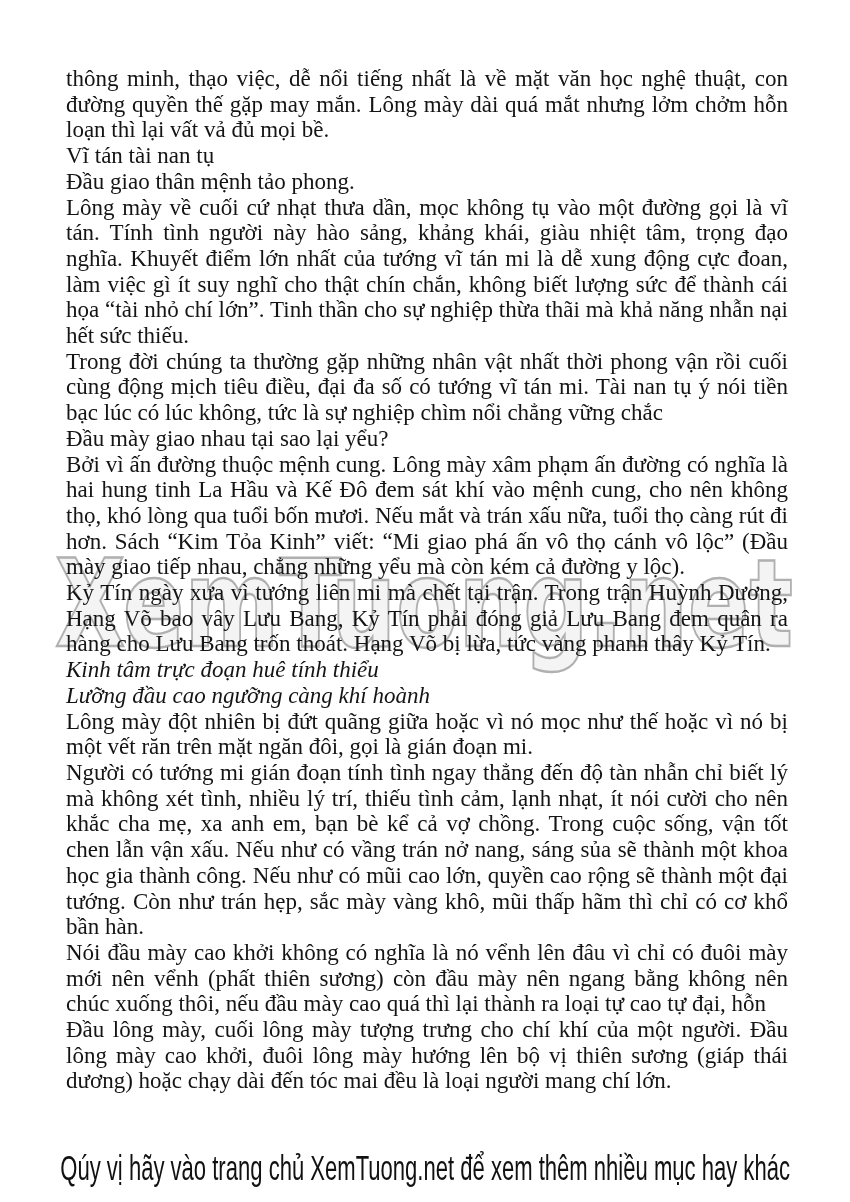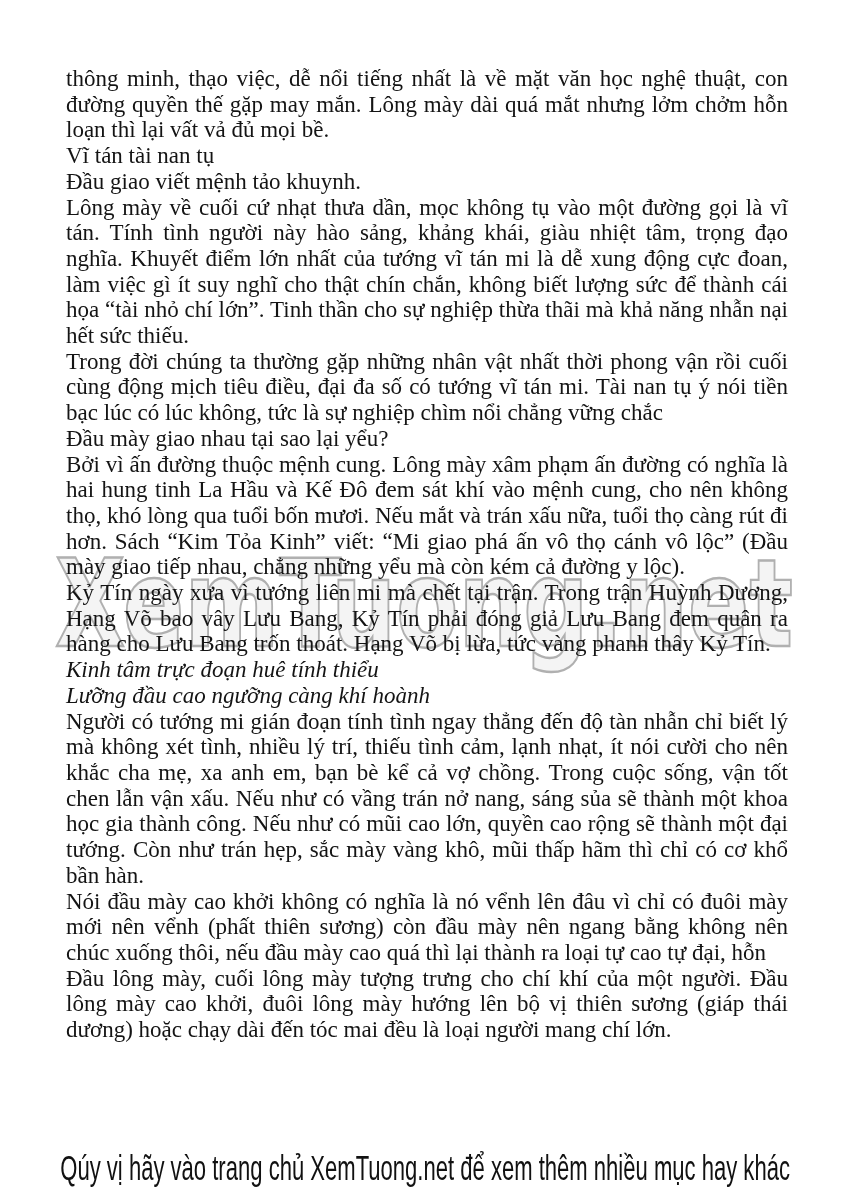--- a/index.html
+++ b/index.html
@@ -60,28 +60,29 @@
 
 <div class="page">
 
   <svg class="watermark" viewBox="0 0 746 140" width="746" height="140">
     <text x="3" y="108" font-family="DejaVu Sans, sans-serif" font-size="122" font-weight="bold" fill="#f0f0f0" fill-opacity="0.75" stroke="#b0b0b0" stroke-width="2.4" textLength="738" lengthAdjust="spacingAndGlyphs">XemTuong.net</text>
   </svg>
 
   <div class="body-text">
     <p>thông minh, thạo việc, dễ nổi tiếng nhất là về mặt văn học nghệ thuật, con đường quyền thế gặp may mắn. Lông mày dài quá mắt nhưng lởm chởm hỗn loạn thì lại vất vả đủ mọi bề.</p>
     <p class="verse">Vĩ tán tài nan tụ</p>
-    <p class="verse">Đầu giao viết mệnh tảo khuynh.</p>
+    <p class="verse">Đầu giao thân mệnh tảo phong.</p>
     <p>Lông mày về cuối cứ nhạt thưa dần, mọc không tụ vào một đường gọi là vĩ tán. Tính tình người này hào sảng, khảng khái, giàu nhiệt tâm, trọng đạo nghĩa. Khuyết điểm lớn nhất của tướng vĩ tán mi là dễ xung động cực đoan, làm việc gì ít suy nghĩ cho thật chín chắn, không biết lượng sức để thành cái họa “tài nhỏ chí lớn”. Tinh thần cho sự nghiệp thừa thãi mà khả năng nhẫn nại hết sức thiếu.</p>
     <p>Trong đời chúng ta thường gặp những nhân vật nhất thời phong vận rồi cuối cùng động mịch tiêu điều, đại đa số có tướng vĩ tán mi. Tài nan tụ ý nói tiền bạc lúc có lúc không, tức là sự nghiệp chìm nổi chẳng vững chắc</p>
     <p>Đầu mày giao nhau tại sao lại yểu?</p>
     <p>Bởi vì ấn đường thuộc mệnh cung. Lông mày xâm phạm ấn đường có nghĩa là hai hung tinh La Hầu và Kế Đô đem sát khí vào mệnh cung, cho nên không thọ, khó lòng qua tuổi bốn mươi. Nếu mắt và trán xấu nữa, tuổi thọ càng rút đi hơn. Sách “Kim Tỏa Kinh” viết: “Mi giao phá ấn vô thọ cánh vô lộc” (Đầu mày giao tiếp nhau, chẳng những yểu mà còn kém cả đường y lộc).</p>
     <p>Kỷ Tín ngày xưa vì tướng liên mi mà chết tại trận. Trong trận Huỳnh Dương, Hạng Võ bao vây Lưu Bang, Kỷ Tín phải đóng giả Lưu Bang đem quân ra hàng cho Lưu Bang trốn thoát. Hạng Võ bị lừa, tức vàng phanh thây Kỷ Tín.</p>
     <p class="verse-italic">Kinh tâm trực đoạn huê tính thiểu</p>
     <p class="verse-italic">Lưỡng đầu cao ngưỡng càng khí hoành</p>
+    <p>Lông mày đột nhiên bị đứt quãng giữa hoặc vì nó mọc như thế hoặc vì nó bị một vết răn trên mặt ngăn đôi, gọi là gián đoạn mi.</p>
     <p>Người có tướng mi gián đoạn tính tình ngay thẳng đến độ tàn nhẫn chỉ biết lý mà không xét tình, nhiều lý trí, thiếu tình cảm, lạnh nhạt, ít nói cười cho nên khắc cha mẹ, xa anh em, bạn bè kể cả vợ chồng. Trong cuộc sống, vận tốt chen lẫn vận xấu. Nếu như có vầng trán nở nang, sáng sủa sẽ thành một khoa học gia thành công. Nếu như có mũi cao lớn, quyền cao rộng sẽ thành một đại tướng. Còn như trán hẹp, sắc mày vàng khô, mũi thấp hãm thì chỉ có cơ khổ bần hàn.</p>
     <p>Nói đầu mày cao khởi không có nghĩa là nó vểnh lên đâu vì chỉ có đuôi mày mới nên vểnh (phất thiên sương) còn đầu mày nên ngang bằng không nên chúc xuống thôi, nếu đầu mày cao quá thì lại thành ra loại tự cao tự đại, hỗn</p>
     <p>Đầu lông mày, cuối lông mày tượng trưng cho chí khí của một người. Đầu lông mày cao khởi, đuôi lông mày hướng lên bộ vị thiên sương (giáp thái dương) hoặc chạy dài đến tóc mai đều là loại người mang chí lớn.</p>
   </div>
 
   <div class="footer">
     <span>Qúy vị hãy vào trang chủ XemTuong.net để xem thêm nhiều mục hay khác</span>
   </div>
 
 </div>

